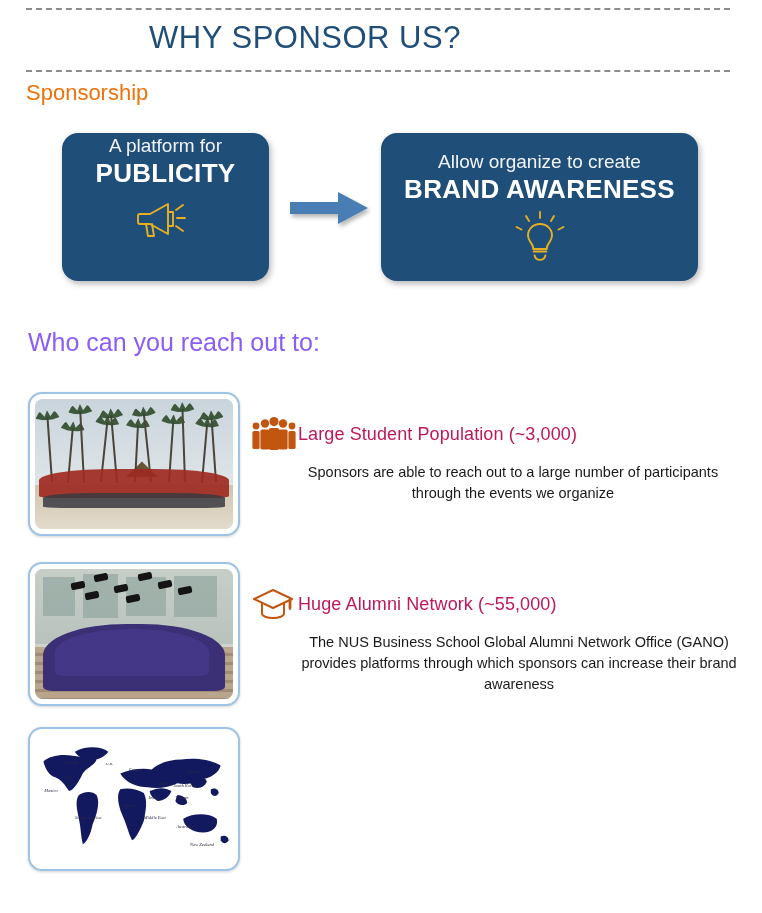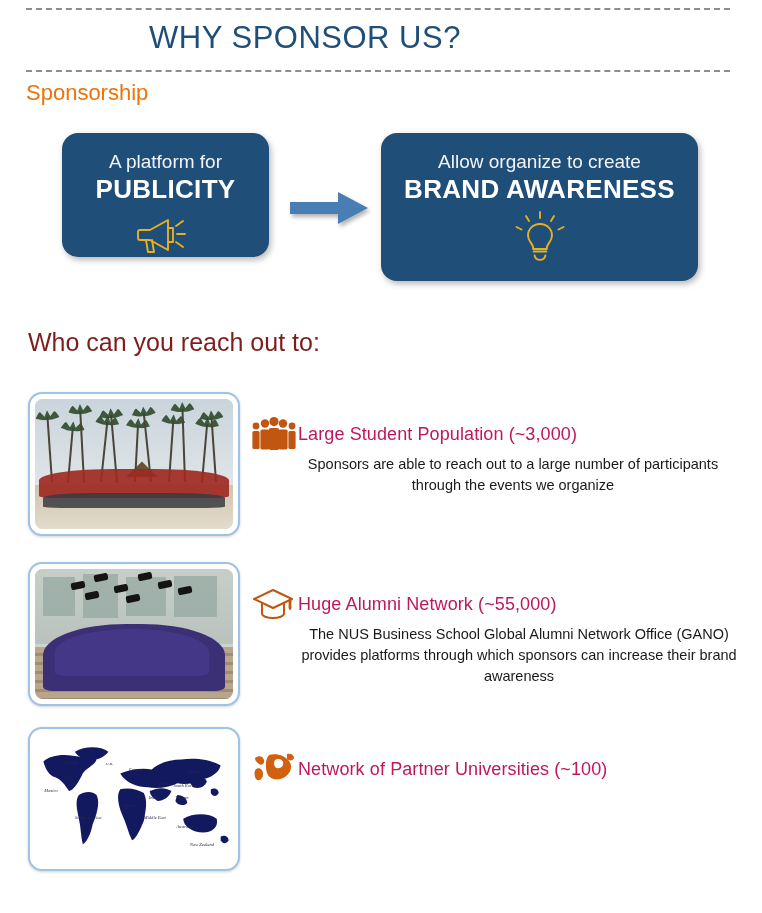--- a/index.html
+++ b/index.html
@@ -52,21 +52,21 @@
   
   .flowbox {
     position: absolute;
     background: #1f4e79;
     border-radius: 16px;
     box-shadow: 2px 3px 6px rgba(0,0,0,0.28);
     text-align: center;
     color: #ffffff;
     box-sizing: border-box;
   }
-  .flowbox.one  { left: 62px;  top: 133px; width: 207px; height: 124px; padding-top: 16px; }
+  .flowbox.one  { left: 62px;  top: 133px; width: 207px; height: 148px; }
   .flowbox.two  { left: 381px; top: 133px; width: 317px; height: 148px; padding-top: 16px; }
 
   .flow-line1 {
     font-size: 19px;
     line-height: 26px;
     color: #f2f4f7;
     font-weight: 400;
   }
   .flow-line2 {
     font-size: 26px;
@@ -90,21 +90,21 @@
     width: 86px;
     height: 44px;
   }
 
   
   .reach-title {
     position: absolute;
     left: 28px;
     top: 328px;
     font-size: 25px;
-    color: #7f1d1d;
+    color: #8b5cf6;
     font-weight: 400;
   }
 
   
   .row { position: absolute; left: 0; width: 762px; }
   .row-1 { top: 392px; }
   .row-2 { top: 562px; }
   .row-3 { top: 727px; }
 
   .photo {
@@ -146,21 +146,21 @@
     align-items: center;
     justify-content: center;
   }
   .row-head .rtitle {
     font-size: 18px;
     color: #be185d;
     font-weight: 400;
     letter-spacing: 0.1px;
   }
   .row-desc {
-    margin-top: 2px;
+    margin-top: 10px;
     font-size: 14.5px;
     line-height: 21px;
     color: #1a1a1a;
     text-align: center;
     padding: 0 26px 0 40px;
     font-weight: 400;
   }
   .row-2 .row-desc { padding: 0 10px 0 36px; }
   .row-3 .row-desc { padding: 0 26px 0 24px; }
 
@@ -371,27 +371,14 @@
             <text x="155" y="40">Japan</text>
             <text x="142" y="66">Taiwan</text>
             <text x="143" y="95">Australia</text>
             <text x="157" y="114">New Zealand</text>
           </g>
         </svg>
       </div>
     </div>
   </div>
   <div class="row-text">
-    <div class="row-head">
-      <span class="ricon">
-        <svg width="46" height="34" viewBox="0 0 46 34" aria-hidden="true">
-          <g fill="#d2600f">
-            <path d="M4 6 C8 3 12 4 13 8 C14 12 10 14 8 12 C6 10 4 9 4 6 Z"></path>
-            <path d="M5 17 C9 15 12 18 12 22 C12 27 8 30 5 27 C3 24 3 19 5 17 Z"></path>
-            <path d="M18 3 C26 1 34 4 38 9 C42 14 40 21 34 25 C28 29 20 28 17 23 C14 18 14 7 18 3 Z M24 8 C22 11 23 15 26 16 C30 17 33 14 32 10 C31 7 27 6 24 8 Z"></path>
-            <path d="M36 2 C40 1 43 3 43 6 C42 9 38 9 36 7 Z"></path>
-          </g>
-        </svg>
-      </span>
-      <span class="rtitle">Network of Partner Universities (~100)</span>
-    </div>
   </div>
 </div>
 
 </body></html>

